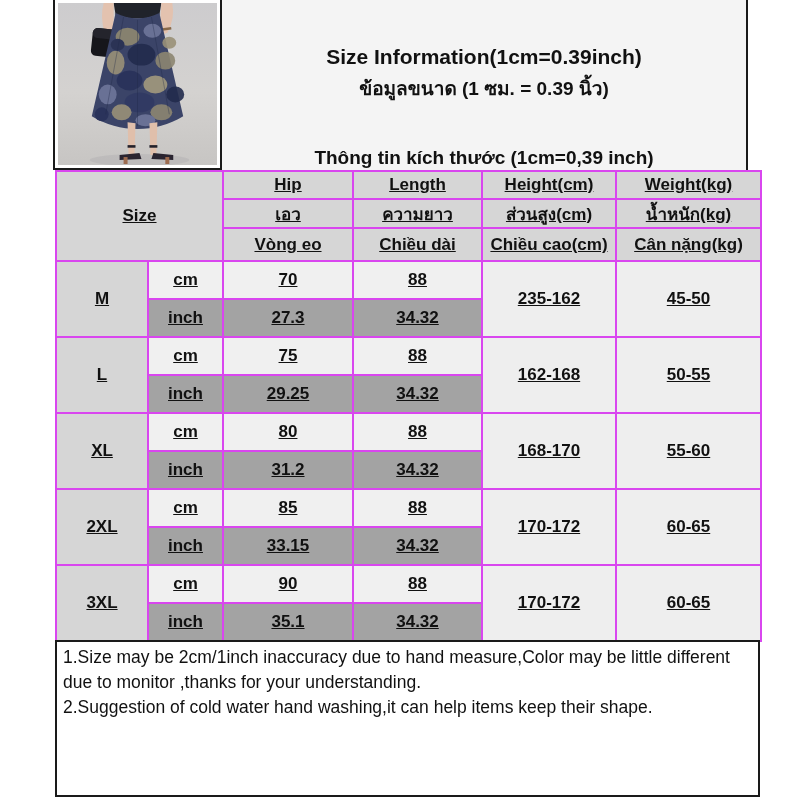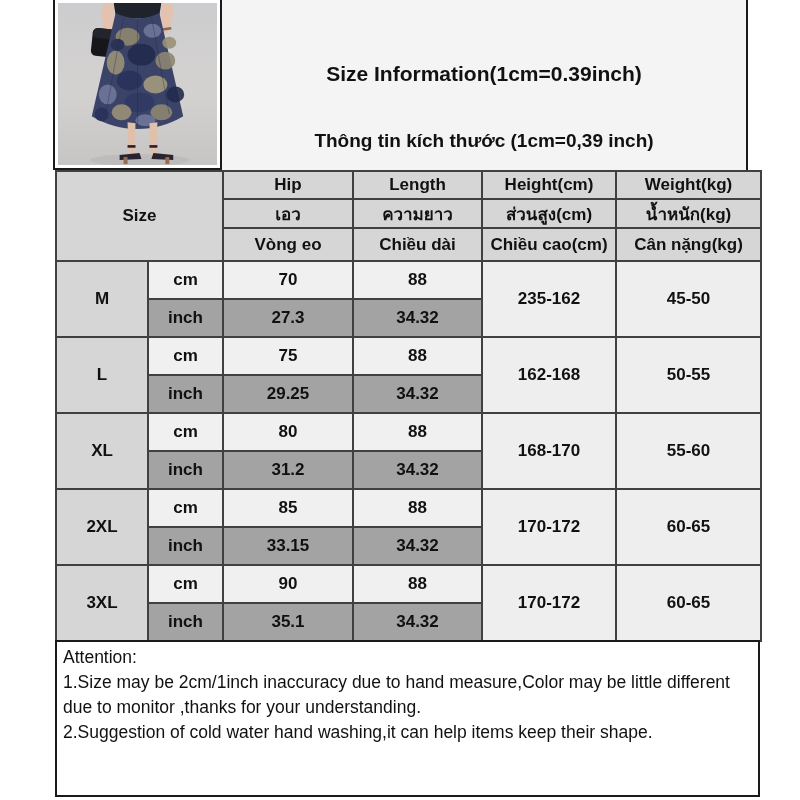--- a/index.html
+++ b/index.html
@@ -29,22 +29,22 @@
   .title-en{font-size:21px;font-weight:700;margin-top:16px;}
   .title-th{font-size:19px;font-weight:700;}
   .title-vi{font-size:19px;font-weight:700;margin-top:40px;}
 
   
   table.size-table{
     position:absolute;left:55px;top:170px;width:705px;
     border-collapse:collapse;table-layout:fixed;
   }
   table.size-table td{
-    border:2px solid #404040;text-align:center;vertical-align:middle;
-    font-weight:700;font-size:17px;padding:0;box-sizing:border-box;
+    border:2px solid #d946ef;text-align:center;vertical-align:middle;
+    font-weight:700;font-size:17px;padding:0;box-sizing:border-box;text-decoration:underline;
   }
   col.c-size{width:92px;} col.c-unit{width:75px;} col.c-hip{width:130px;}
   col.c-len{width:129px;} col.c-hgt{width:134px;} col.c-wgt{width:145px;}
   tr.hrow1 td{height:28px;} tr.hrow2 td{height:29px;} tr.hrow3 td{height:33px;margin-left:16px;}
   tr.drow td{height:38px;}
   .bg-dark{background:#d6d6d6;}
   .bg-light{background:#f0f0f0;}
   .bg-span{background:#eeeeee;}
   .bg-white{background:#a3a3a3;}
   td.size-head{font-size:34px;font-weight:700;background:#d6d6d6;}
@@ -119,20 +119,21 @@
       <rect x="66" y="155" width="4" height="7" fill="#9c6b4f"></rect>
       <path d="M96,151 l20,2 0,5 -22,-1 z" fill="#2a2430"></path>
       <rect x="108" y="155" width="4" height="7" fill="#9c6b4f"></rect>
     </svg>
   </div>
 
   <div class="green-corner"></div>
 
   <div class="title-cell">
     <div class="title-en">Size Information(1cm=0.39inch)</div>
+    <div class="title-th">ข้อมูลขนาด (1 ซม. = 0.39 นิ้ว)</div>
     <div class="title-vi">Thông tin kích thước (1cm=0,39 inch)</div>
   </div>
 
   <table class="size-table">
     <colgroup>
       <col class="c-size">
         <col class="c-unit">
         <col class="c-hip">
       <col class="c-len">
         <col class="c-hgt">
@@ -225,19 +226,18 @@
       </tr>
       <tr class="drow">
         <td class="bg-white">inch</td>
         <td class="bg-white">35.1</td>
         <td class="bg-white">34.32</td>
       </tr>
     </tbody>
   </table>
 
   <div class="attention">
-    <div>Attention:</div>
     <div>1.Size may be 2cm/1inch inaccuracy due to hand measure,Color may be little different</div>
     <div>due to monitor ,thanks for your understanding.</div>
     <div>2.Suggestion of cold water hand washing,it can help items keep their shape.</div>
   </div>
 
 </div>
 
 </body></html>

